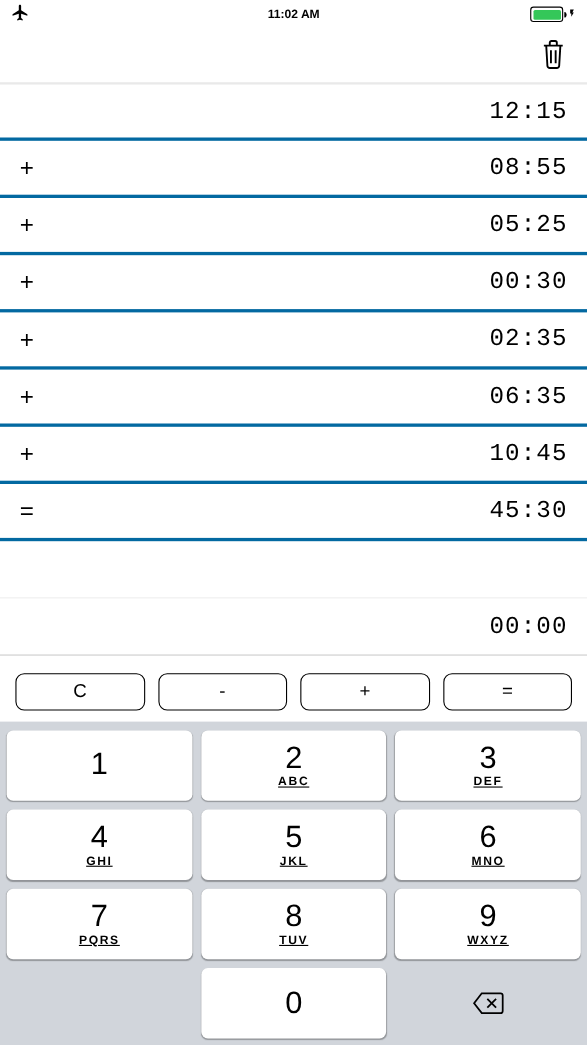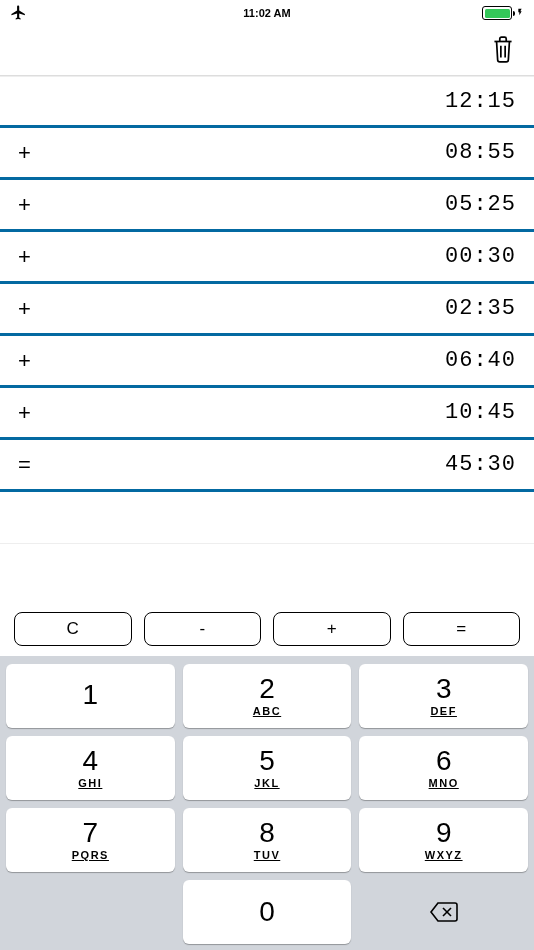--- a/index.html
+++ b/index.html
@@ -247,31 +247,34 @@
   <div class="row">
     <span class="row-op">+</span>
     <span class="row-val">00:30</span>
   </div>
   <div class="row">
     <span class="row-op">+</span>
     <span class="row-val">02:35</span>
   </div>
   <div class="row">
     <span class="row-op">+</span>
-    <span class="row-val">06:40</span>
+    <span class="row-val">06:35</span>
   </div>
   <div class="row">
     <span class="row-op">+</span>
     <span class="row-val">10:45</span>
   </div>
   <div class="row">
     <span class="row-op">=</span>
     <span class="row-val">45:30</span>
   </div>
   <div class="spacer-row"></div>
+  <div class="current-row">
+    <span class="row-val">00:00</span>
+  </div>
 </div>
 
 <div class="toolbar">
   <button class="toolbar-btn">C</button>
   <button class="toolbar-btn">-</button>
   <button class="toolbar-btn">+</button>
   <button class="toolbar-btn">=</button>
 </div>
 
 <div class="keypad">

